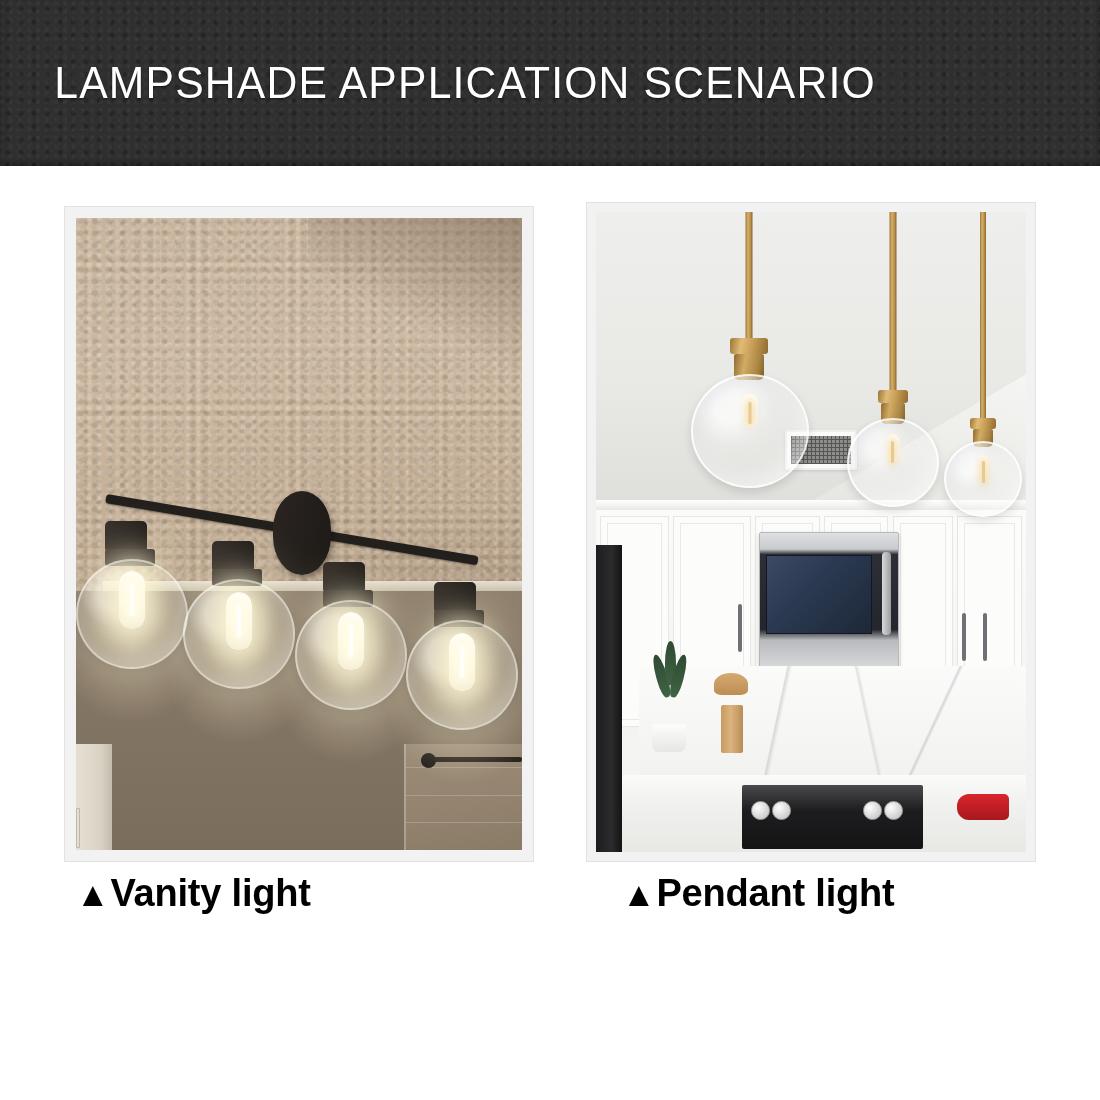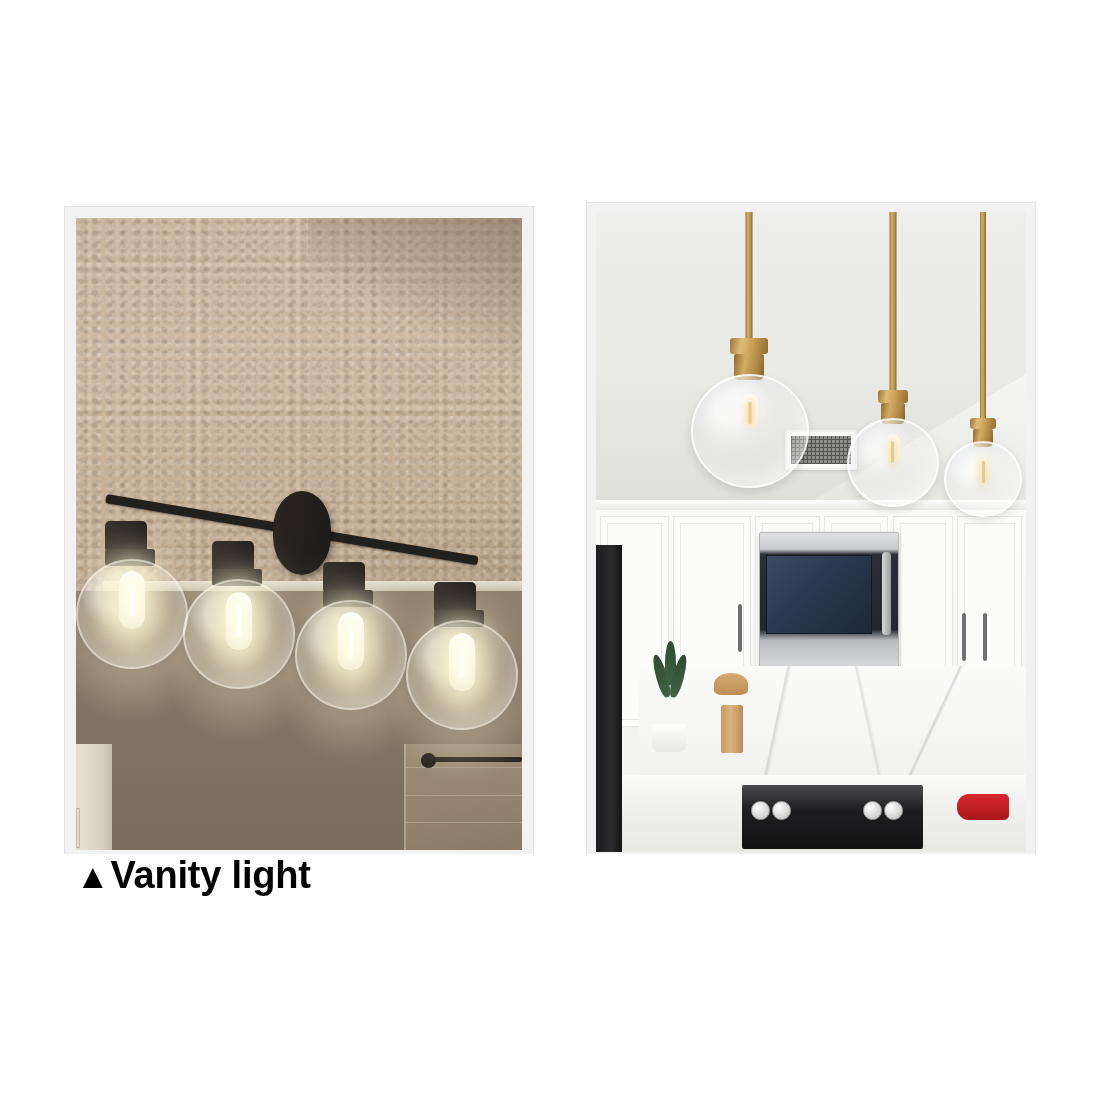--- a/index.html
+++ b/index.html
@@ -292,21 +292,21 @@
     width:16px;height:34px;border-radius:8px;
     background:linear-gradient(180deg,rgba(255,253,245,.95),rgba(252,246,228,.85));
   }
   .p-filament{
     position:absolute;left:50%;top:26%;transform:translateX(-50%);
     width:3px;height:22px;background:#e8c98e;border-radius:2px;
     box-shadow:0 0 7px 3px rgba(240,210,150,.6);
   }
 
   
-  .labels{position:absolute;left:0;top:854px;width:1100px;height:66px;background:#fff;}
+  .labels{position:absolute;left:0;top:872px;width:1100px;height:66px;background:#fff;}
   .label{
     position:absolute;top:0;
     font-size:38px;font-weight:700;color:#000;
     white-space:nowrap;letter-spacing:-.2px;
   }
   .label .tri{font-size:34px;margin-right:1px;}
   .label.vanity{left:76px;}
   .label.pendant{left:622px;}
 
   
@@ -331,20 +331,23 @@
     transform-origin:left top;
     white-space:pre-line;
     text-shadow:0 1px 1px rgba(0,0,0,.5);
   }
 </style>
 </head>
 <body>
 
 <div class="page">
 
+  <div class="header-bar">
+    <div class="header-title">LAMPSHADE APPLICATION SCENARIO</div>
+  </div>
 
   <div class="photos">
 
     <div class="photo-frame left">
       <div class="photo-inner">
         <div class="bath-wall"></div>
         <div class="ceiling-corner"></div>
 
         <div class="bath-lower">
           <div class="door-jamb">
@@ -502,16 +505,19 @@
           </div>
         </div>
       </div>
     </div>
   </div>
 
   <div class="labels">
     <div class="label vanity">
       <span class="tri">▲</span><span>Vanity light</span>
     </div>
+    <div class="label pendant">
+      <span class="tri">▲</span><span>Pendant light</span>
+    </div>
   </div>
 
 
 </div>
 
 </body></html>

